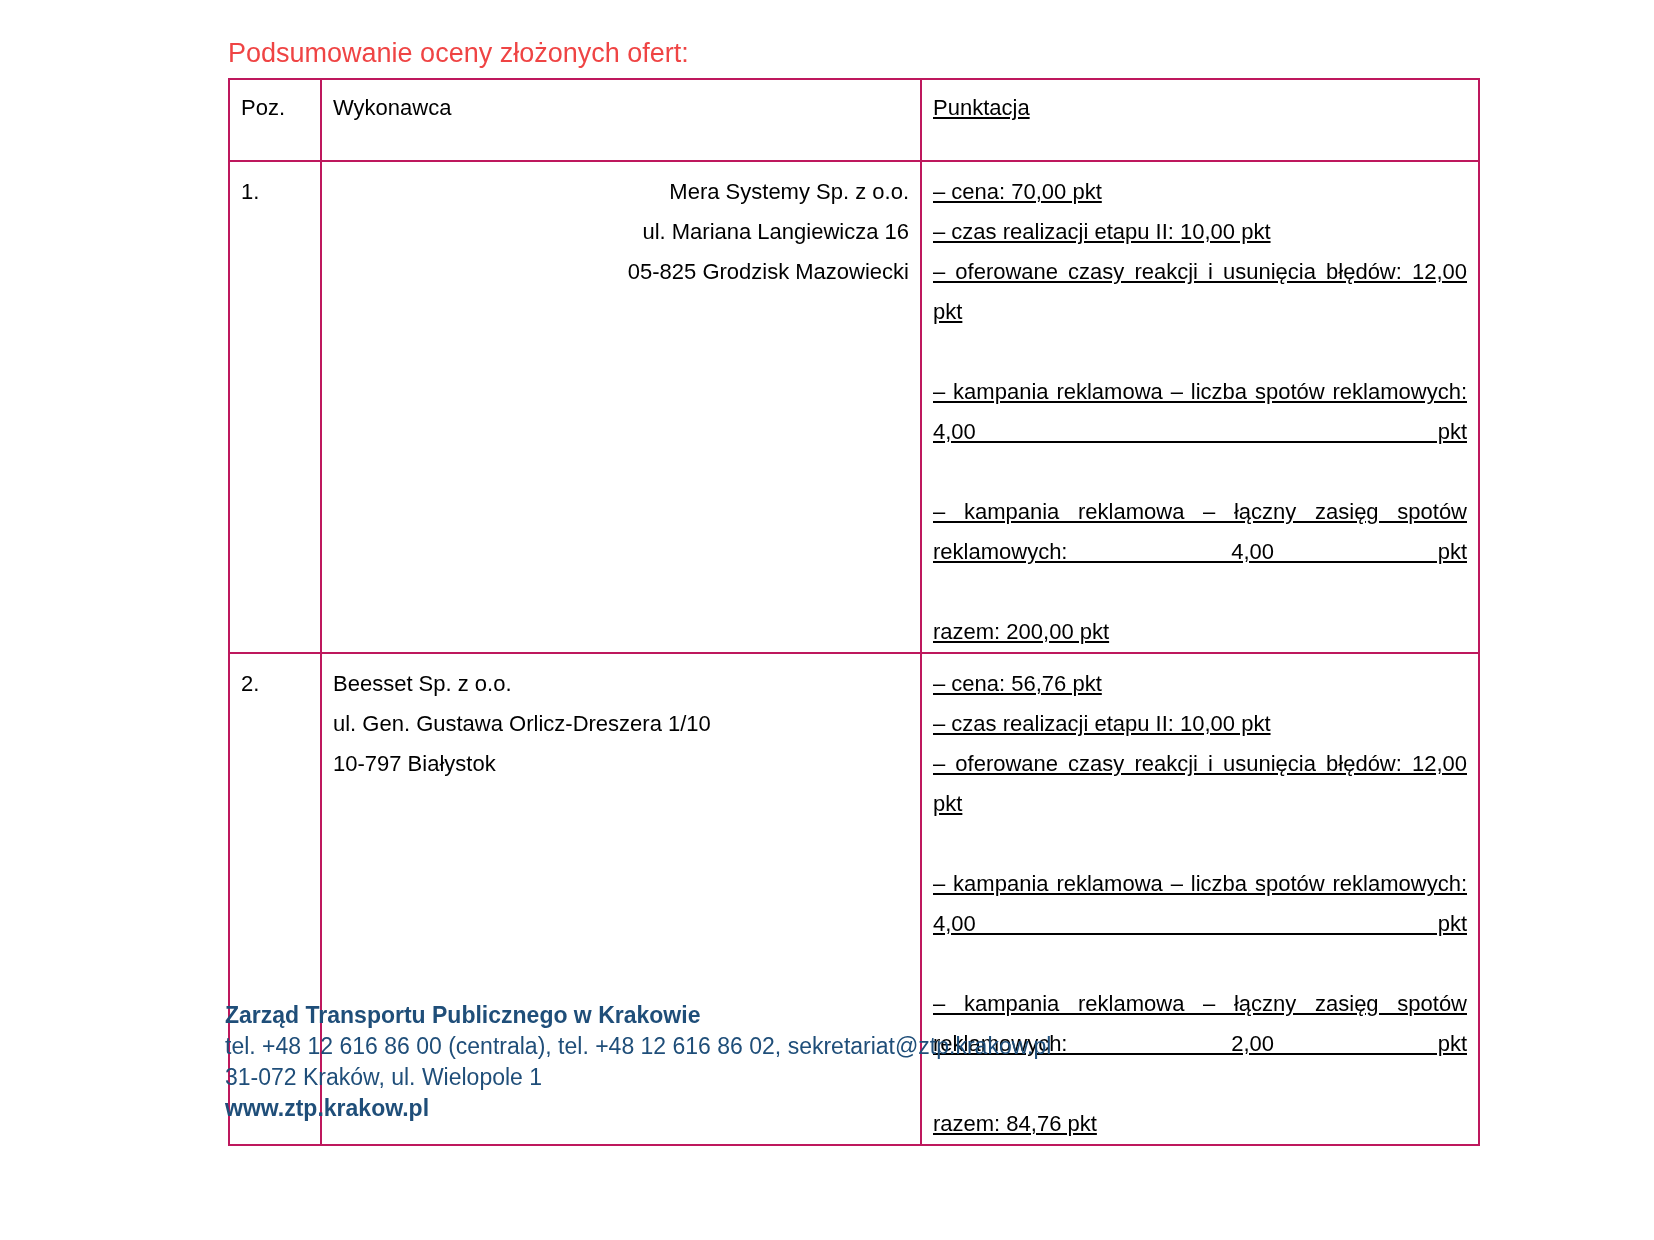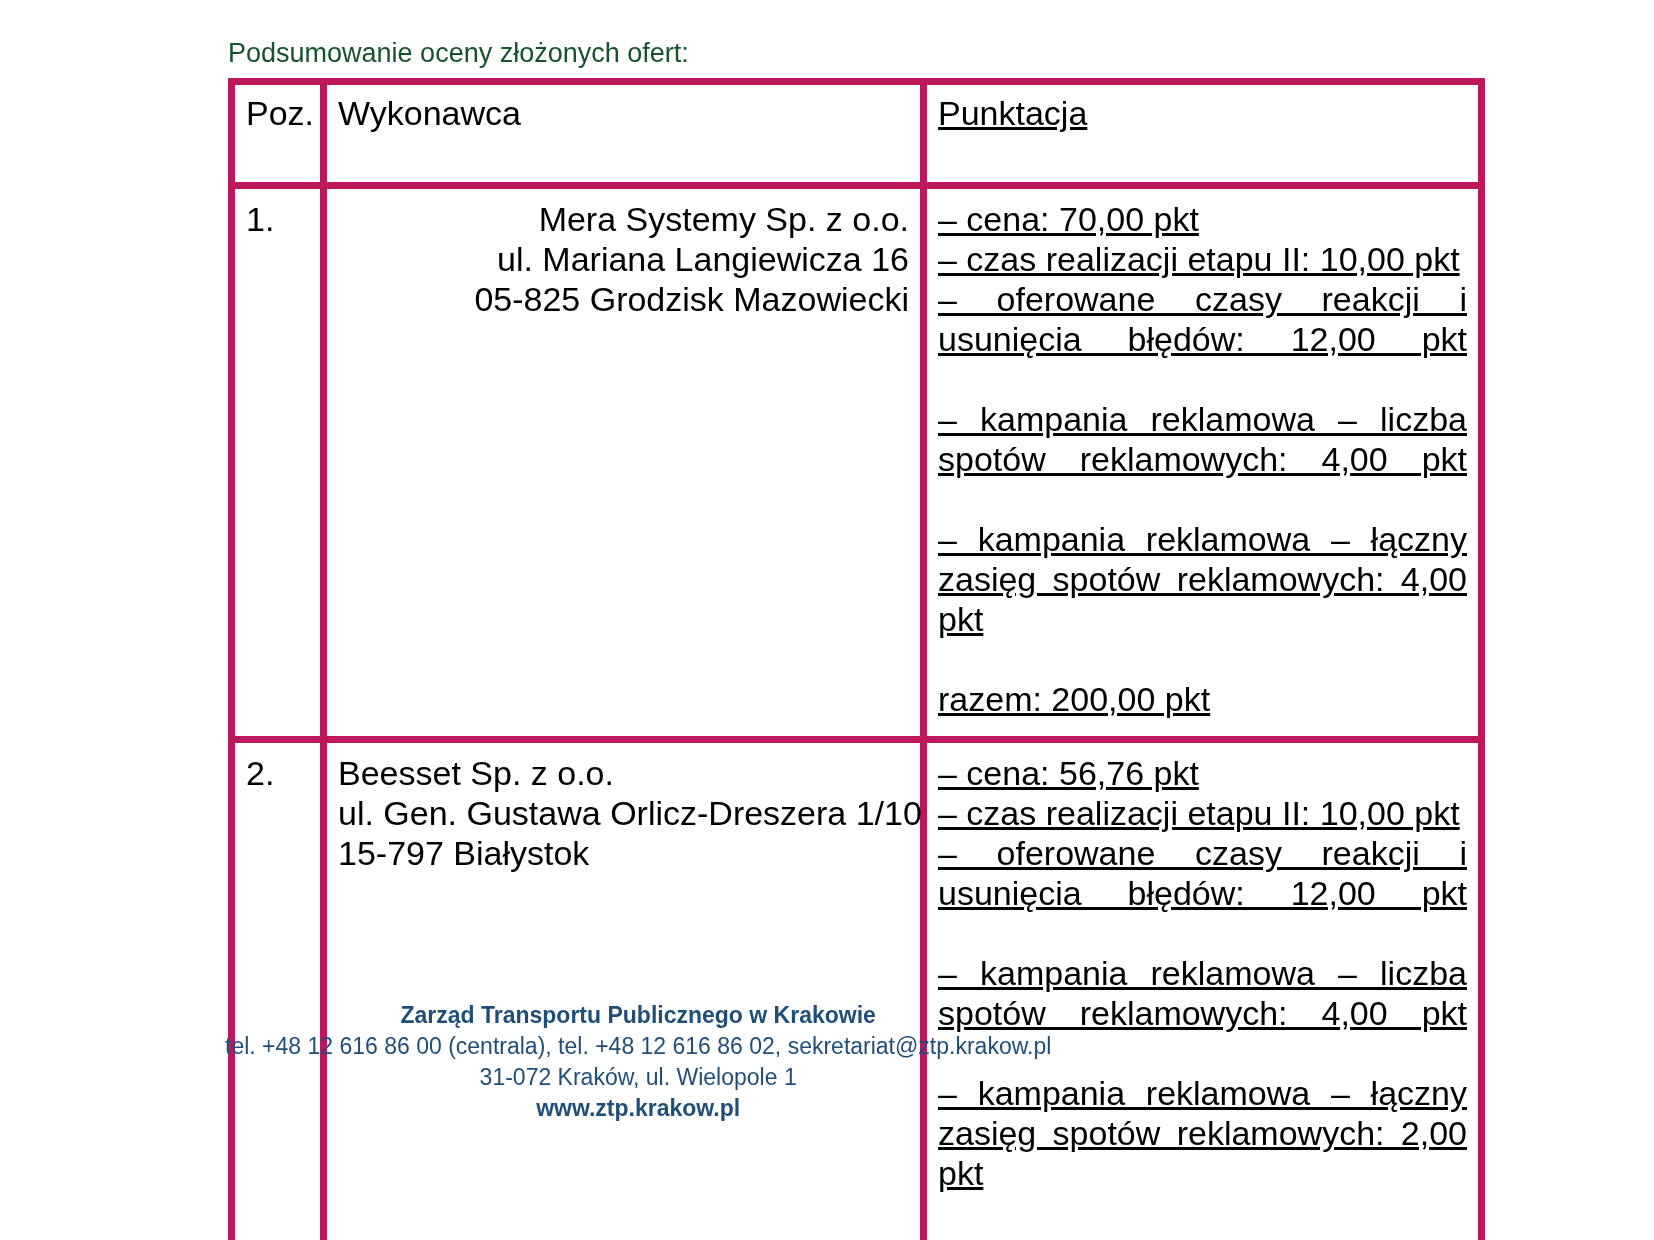--- a/index.html
+++ b/index.html
@@ -22,38 +22,38 @@
     box-sizing: border-box;
     padding: 0;
   }
 
   .doc-title {
     position: absolute;
     left: 228px;
     top: 36px;
     font-size: 27px;
     line-height: 34px;
-    color: #14532d;
+    color: #ef4444;
     white-space: nowrap;
   }
 
   .offer-table {
     position: absolute;
     left: 228px;
     top: 78px;
     width: 1192px;
     border-collapse: collapse;
     table-layout: fixed;
   }
 
   .offer-table td {
-    border: 7px solid #be185d;
+    border: 2px solid #be185d;
     vertical-align: top;
-    padding: 10px 11px 17px 11px;
-    font-size: 34px;
+    padding: 10px 11px 0 11px;
+    font-size: 22px;
     line-height: 40px;
   }
 
   .col-poz   { width: 92px; }
   .col-exec  { width: 600px; }
   .col-score { width: 558px; text-decoration: underline; }
 
   .row-header td {
     height: 72px;
     padding-top: 8px;
@@ -104,21 +104,20 @@
     top: 1000px;
     color: #1F4E79;
     font-size: 23px;
     line-height: 31px;
   }
   .footer .bold {
     font-weight: bold;
   }
   .footer div {
     white-space: nowrap;
-    text-align: center;
   }
 </style>
 </head>
 <body>
 
 <div class="page">
 
   <div class="doc-title">Podsumowanie oceny złożonych ofert:</div>
 
   <table class="offer-table">
@@ -149,21 +148,21 @@
           <span class="score-item">– kampania reklamowa – łączny zasięg spotów reklamowych: 4,00 pkt</span>
           <span class="score-item no-justify">razem: 200,00 pkt</span>
         </td>
       </tr>
 
       <tr class="row-two">
         <td class="col-poz">2.</td>
         <td class="col-exec">
           <span class="cell-line">Beesset Sp. z o.o.</span>
           <span class="cell-line">ul. Gen. Gustawa Orlicz-Dreszera 1/10</span>
-          <span class="cell-line">15-797 Białystok</span>
+          <span class="cell-line">10-797 Białystok</span>
         </td>
         <td class="col-score score-cell">
           <span class="score-item no-justify">– cena: 56,76 pkt</span>
           <span class="score-item no-justify">– czas realizacji etapu II: 10,00 pkt</span>
           <span class="score-item">– oferowane czasy reakcji i usunięcia błędów: 12,00 pkt</span>
           <span class="score-item">– kampania reklamowa – liczba spotów reklamowych: 4,00 pkt</span>
           <span class="score-item">– kampania reklamowa – łączny zasięg spotów reklamowych: 2,00 pkt</span>
           <span class="score-item no-justify">razem: 84,76 pkt</span>
         </td>
       </tr>

